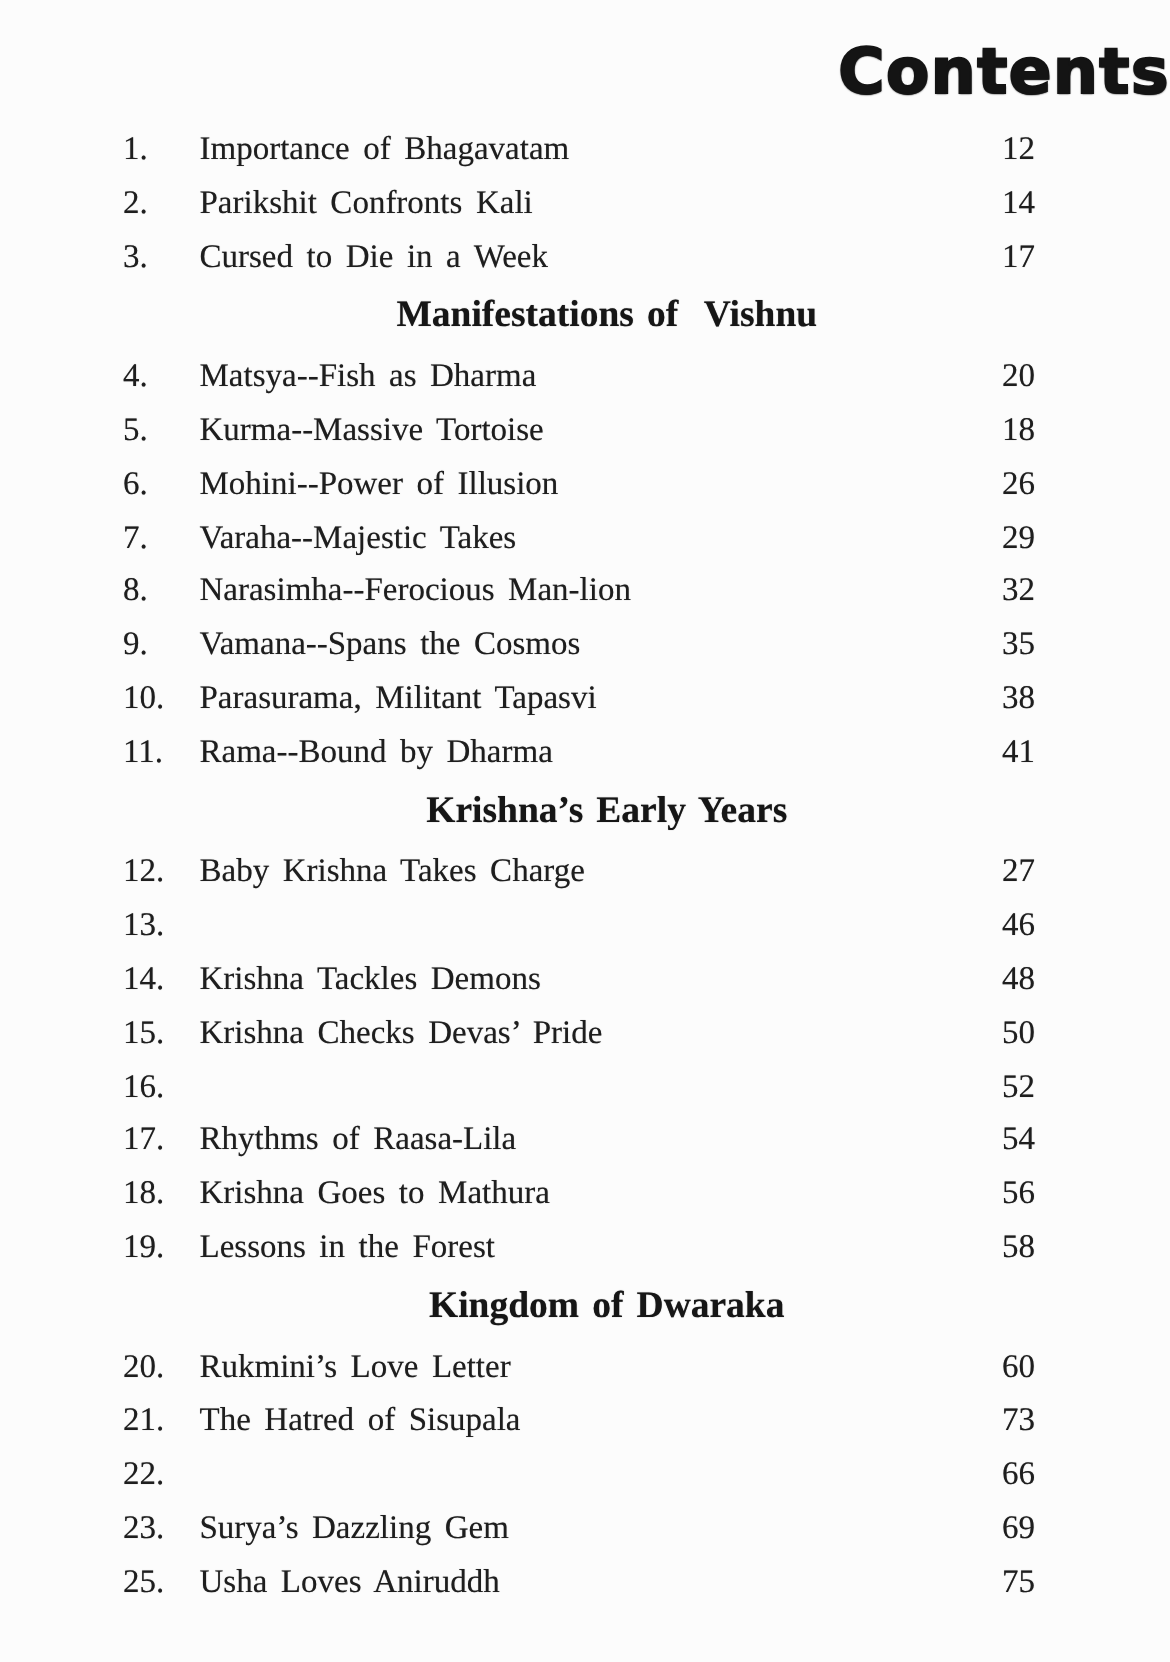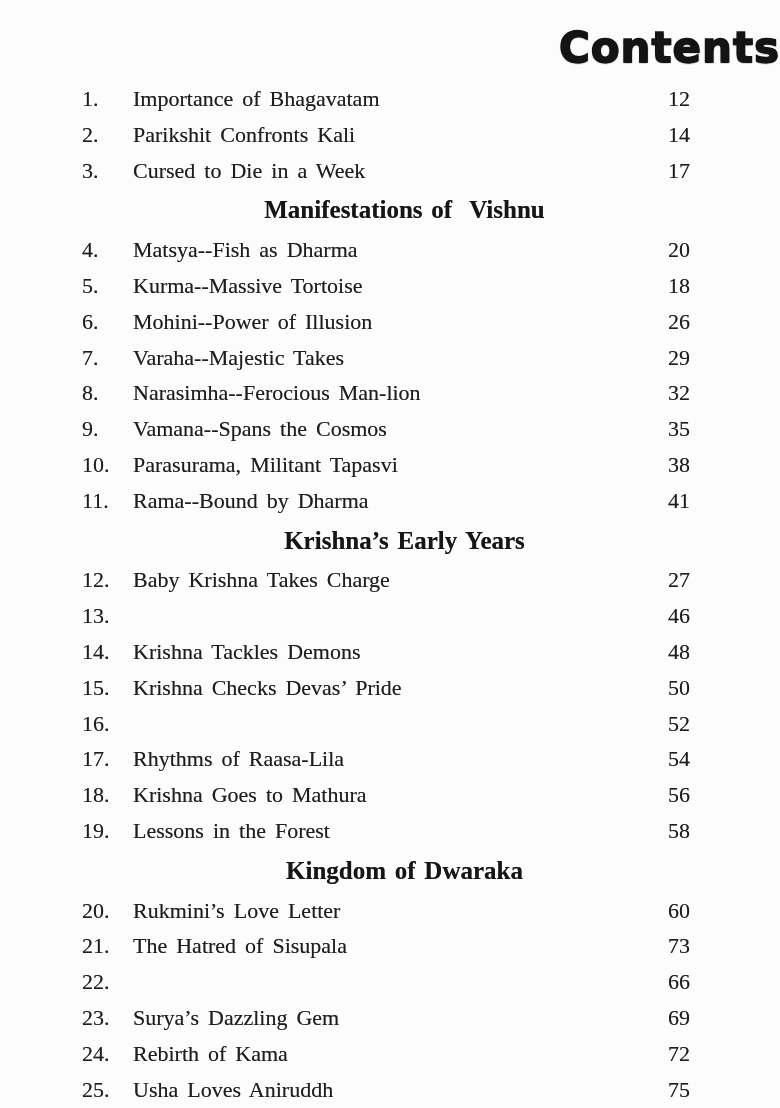--- a/index.html
+++ b/index.html
@@ -180,25 +180,20 @@
       <div class="row">
         <span class="num">22.</span>
         <span class="pg">66</span>
       </div>
       <div class="row">
         <span class="num">23.</span>
         <span class="entry-title">Surya’s Dazzling Gem</span>
         <span class="pg">69</span>
       </div>
       <div class="row">
-        <span class="num">24.</span>
-        <span class="entry-title">Rebirth of Kama</span>
-        <span class="pg">72</span>
-      </div>
-      <div class="row">
         <span class="num">25.</span>
         <span class="entry-title">Usha Loves Aniruddh</span>
         <span class="pg">75</span>
       </div>
     </div>
 
   </div>
 </div>
 
 </body></html>

